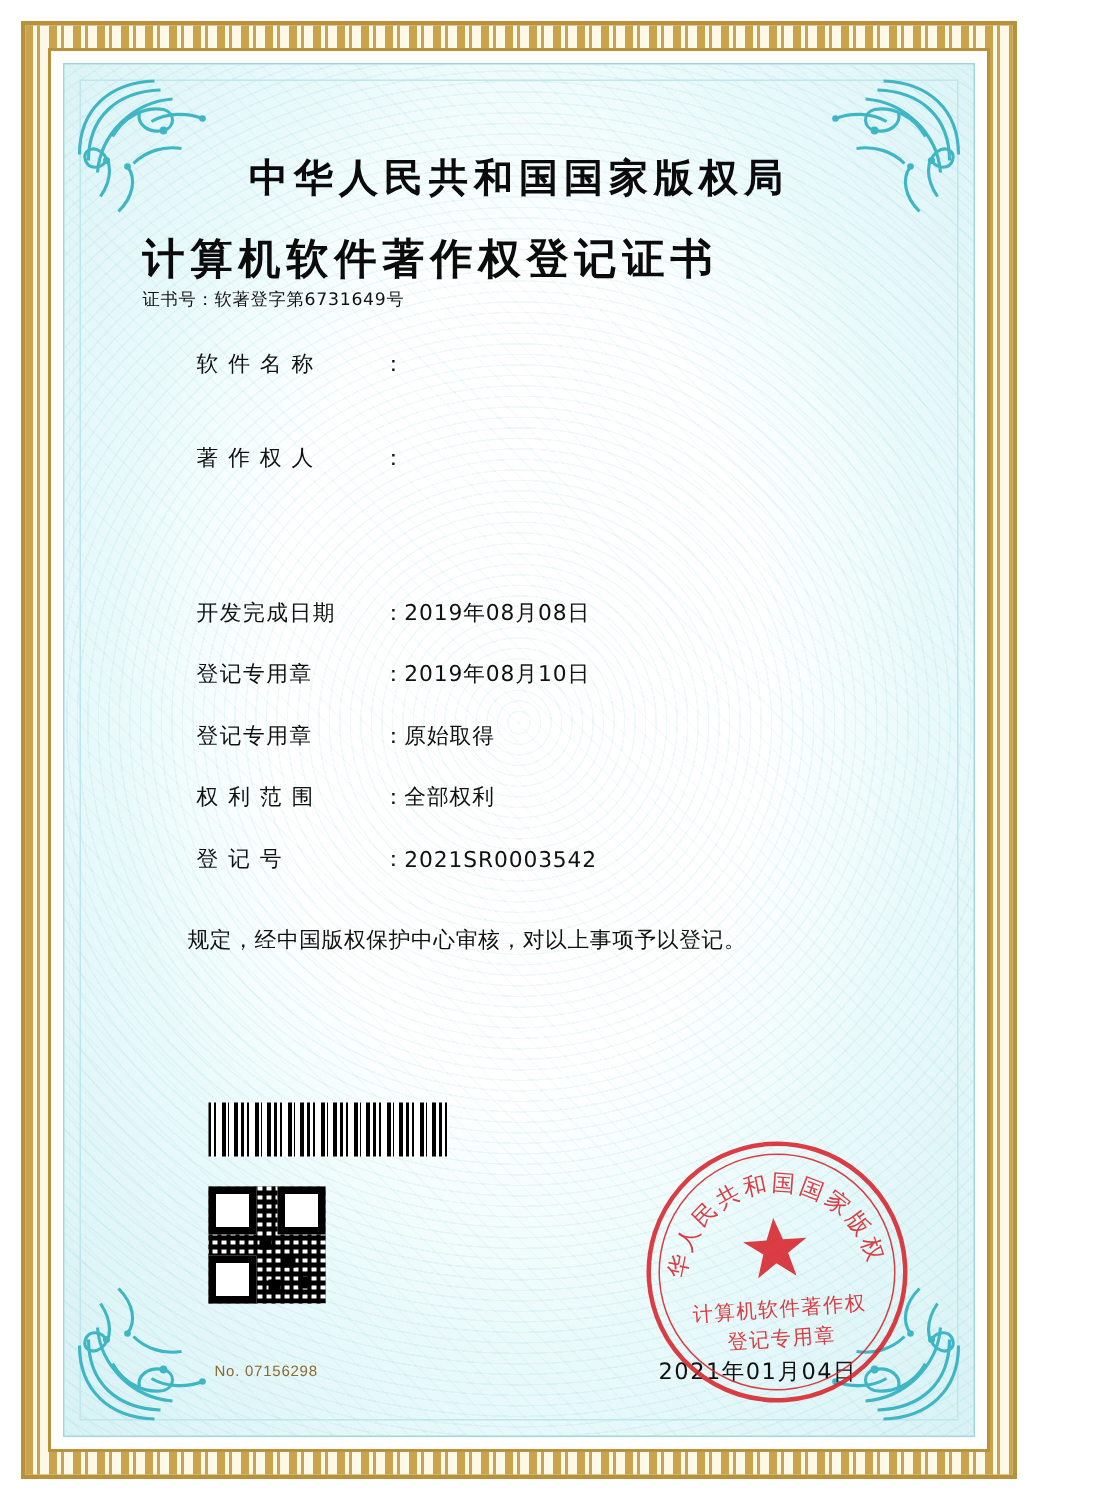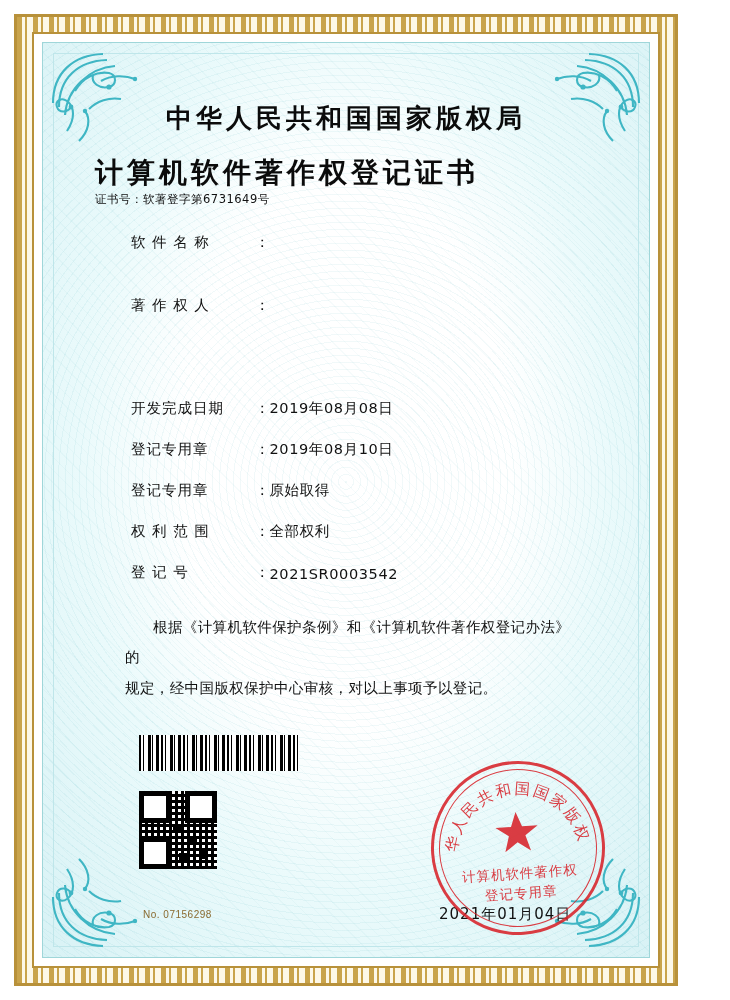--- a/index.html
+++ b/index.html
@@ -426,21 +426,20 @@
           <div class="field-value">全部权利</div>
         </div>
         <div class="field-row">
           <div class="field-label">登 记 号</div>
           <div class="field-colon">：</div>
           <div class="field-value">2021SR0003542</div>
         </div>
       </div>
 
       <div class="statement">
-        <div><span class="indent"></span><span>根据《计算机软件保护条例》和《计算机软件著作权登记办法》的</span></div>
         <div>规定，经中国版权保护中心审核，对以上事项予以登记。</div>
       </div>
 
     </div>
 
     <div class="codes">
       <div class="barcode"></div>
       <div class="qr">
         <div class="qr-bl"></div>
         <div class="qr-dot" style="left:34px; top:34px;"></div>

